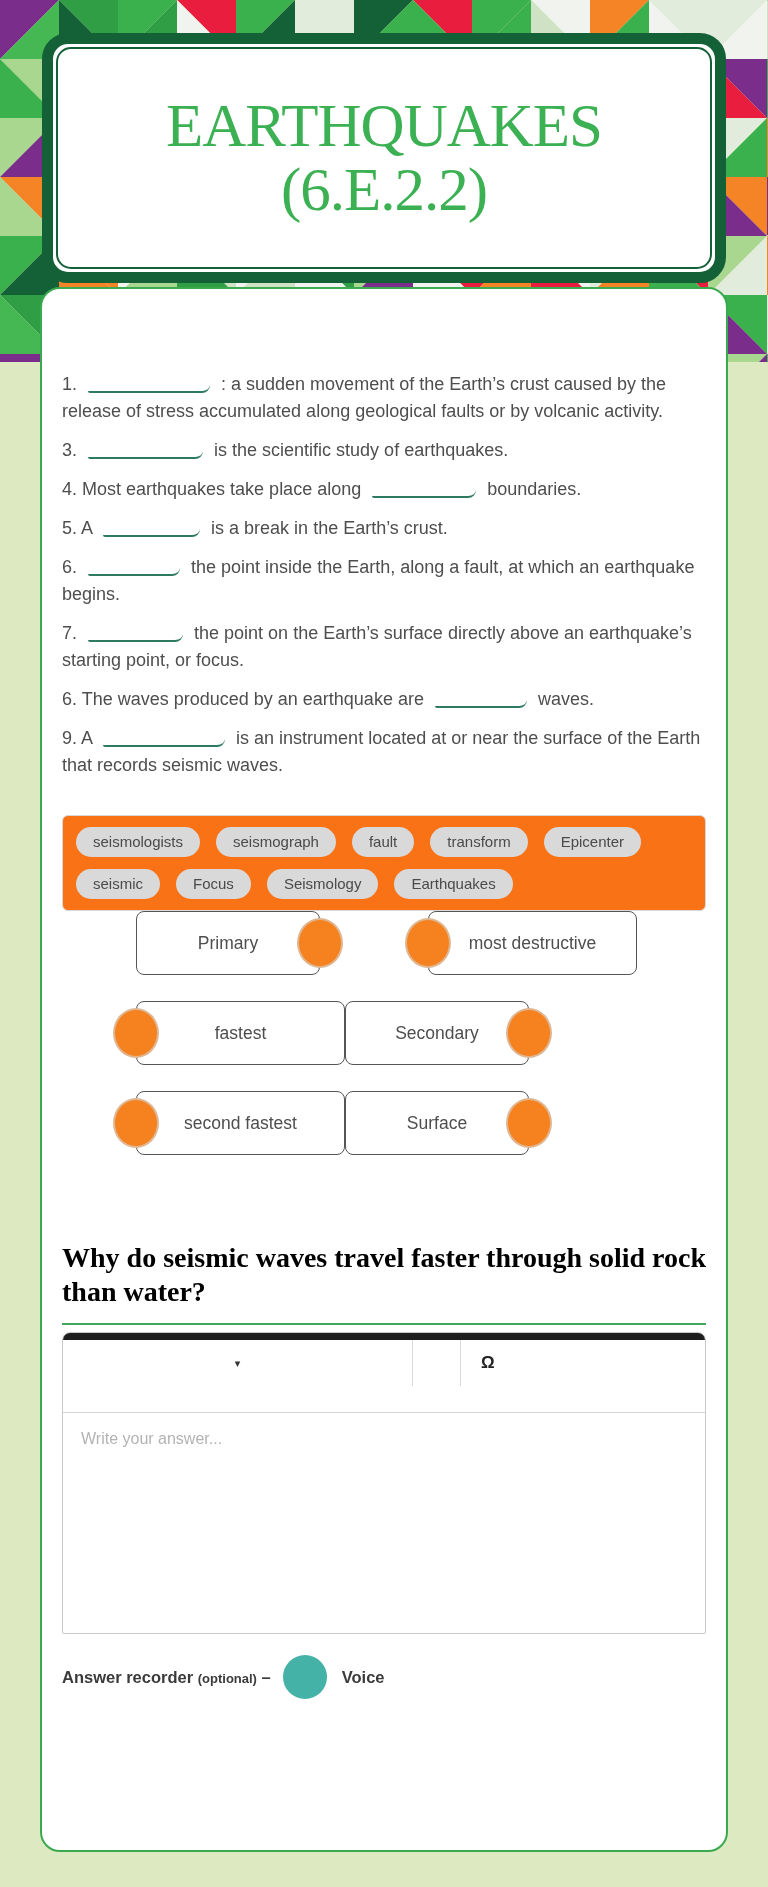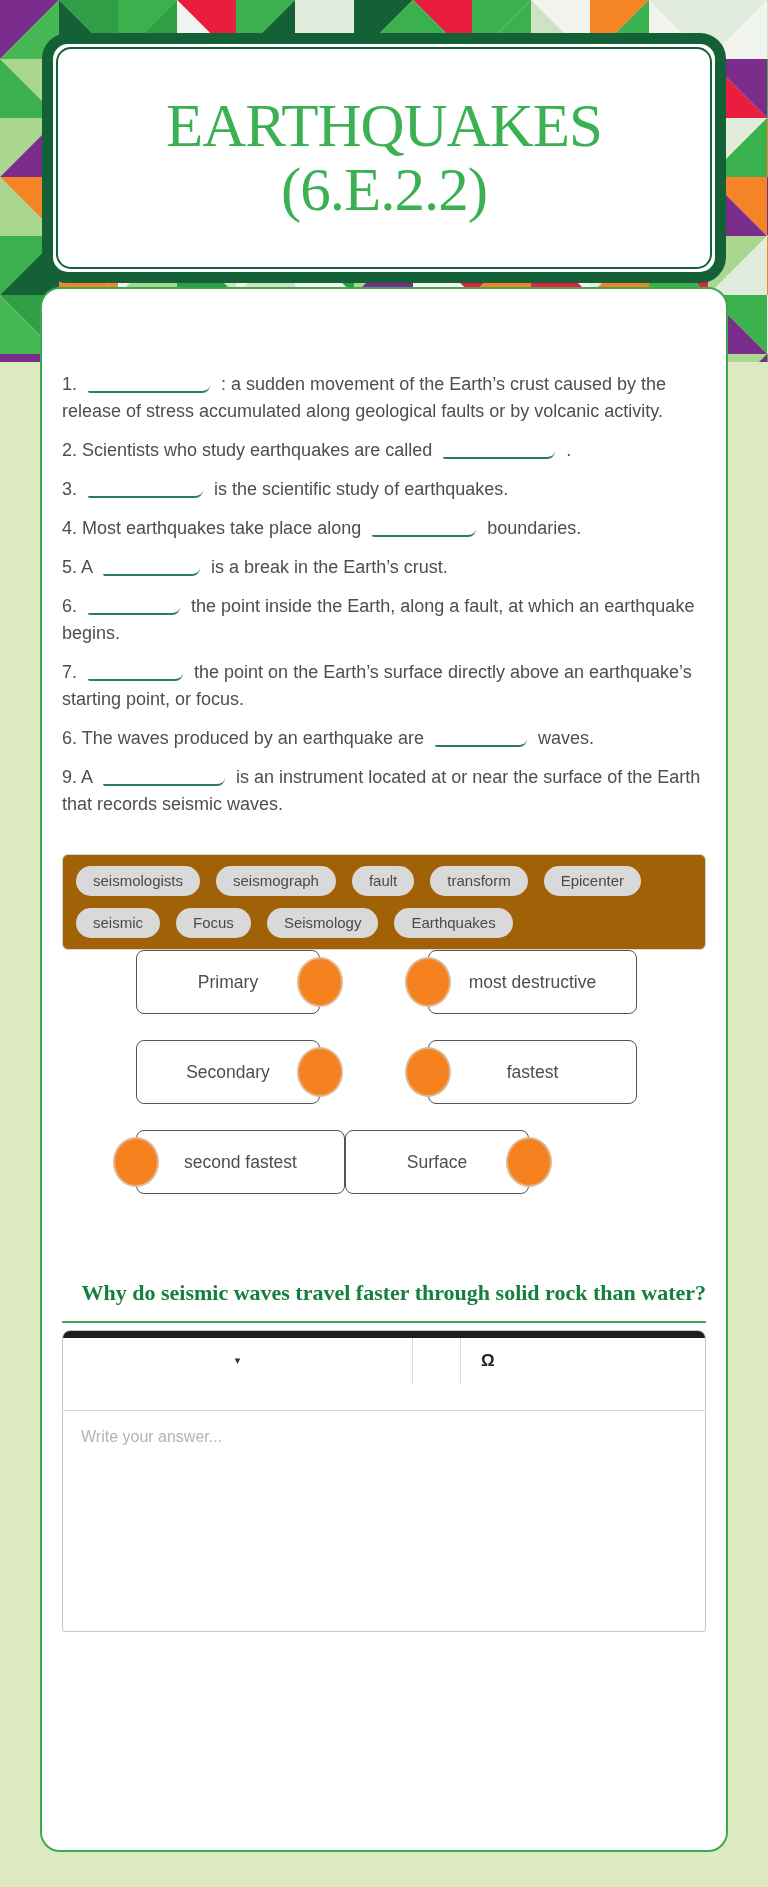--- a/index.html
+++ b/index.html
@@ -36,21 +36,21 @@
     min-height:1565px;
   }
   
   .question{font-size:18px;line-height:27px;color:#4e4e4e;margin:0 0 12px 0;font-weight:500;}
   .blank{
     display:inline-block;height:17px;vertical-align:-3px;
     border-bottom:2px solid #2e7a60;border-radius:0 0 8px 2px;margin:0 6px;
   }
   
   .word-bank{
-    margin-top:36px;border:1px solid #d8d8d8;border-radius:6px;background:#a16207;
+    margin-top:36px;border:1px solid #d8d8d8;border-radius:6px;background:#f97316;
     padding:11px 13px;display:flex;flex-wrap:wrap;gap:12px 16px;
   }
   .pill{
     background:#d9d9d9;color:#4a4a4a;border-radius:16px;
     padding:6px 17px;font-size:15px;font-weight:500;line-height:1.2;white-space:nowrap;
   }
   
   .match-prompt{font-size:18px;color:#4e4e4e;margin:48px 0 24px 0;font-weight:500;}
   .match-row{display:flex;margin:0 0 26px 74px;}
   .match-box{
@@ -63,21 +63,21 @@
   .dot{
     position:absolute;top:50%;width:46px;height:50px;border-radius:50%;
     transform:translateY(-50%);
     background:#f5811f;border:2px solid #e0b691;box-sizing:border-box;
   }
   .dot-right{right:-24px;}
   .dot-left{left:-24px;}
   
   .open-q{
     font-family:"Liberation Serif", serif;font-weight:600;
-    font-size:22px;line-height:1.22;color:#15803d;margin:86px 0 14px 0;text-align:right;
+    font-size:28px;line-height:1.22;color:#000000;margin:86px 0 14px 0;
   }
   .green-rule{border:none;border-top:2px solid #3fa85c;margin:0 0 7px 0;}
   .editor{border:1px solid #c9c9c9;border-radius:8px 8px 2px 2px;background:#fff;}
   .editor-topbar{height:7px;background:#1e1e1e;border-radius:7px 7px 0 0;}
   .toolbar{display:flex;height:46px;}
   .toolbar-wrap{border-bottom:1px solid #d5d5d5;padding-bottom:26px;}
   .tb-cell{height:46px;display:flex;align-items:center;box-sizing:border-box;}
   .tb-dropdown{width:350px;justify-content:center;border-right:1px solid #d9d9d9;}
   .tb-empty{width:48px;border-right:1px solid #d9d9d9;}
   .tb-omega{padding-left:20px;font-size:17px;color:#222;font-weight:600;}
@@ -303,21 +303,20 @@
         <div>(6.E.2.2)</div>
       </div>
     </div>
   </div>
 </div>
 
 <div class="content-card">
 
   <div id="questions">
       <p class="question"><span>1.</span> <span class="blank" style="width: 122px;"></span> <span>: a sudden movement of the Earth’s crust caused by the release of stress accumulated along geological faults or by volcanic activity.</span> </p>
-      <p class="question"><span>2. Scientists who study earthquakes are called</span> <span class="blank" style="width: 112px;"></span> <span>.</span> </p>
       <p class="question"><span>3.</span> <span class="blank" style="width: 115px;"></span> <span>is the scientific study of earthquakes.</span> </p>
       <p class="question"><span>4. Most earthquakes take place along</span> <span class="blank" style="width: 104px;"></span> <span>boundaries.</span> </p>
       <p class="question"><span>5. A</span> <span class="blank" style="width: 97px;"></span> <span>is a break in the Earth’s crust.</span> </p>
       <p class="question"><span>6.</span> <span class="blank" style="width: 92px;"></span> <span>the point inside the Earth, along a fault, at which an earthquake begins.</span> </p>
       <p class="question"><span>7.</span> <span class="blank" style="width: 95px;"></span> <span>the point on the Earth’s surface directly above an earthquake’s starting point, or focus.</span> </p>
       <p class="question"><span>6. The waves produced by an earthquake are</span> <span class="blank" style="width: 92px;"></span> <span>waves.</span> </p>
       <p class="question"><span>9. A</span> <span class="blank" style="width: 122px;"></span> <span>is an instrument located at or near the surface of the Earth that records seismic waves.</span> </p>
     </div>
 
   <div class="word-bank" id="wordbank">
@@ -338,27 +337,27 @@
         <div class="match-box match-left">
           <span>Primary</span>
           <span class="dot dot-right"></span>
         </div>
         <div class="match-box match-right">
           <span class="dot dot-left"></span>
           <span>most destructive</span>
         </div>
       </div>
       <div class="match-row">
+        <div class="match-box match-right">
+          <span class="dot dot-left"></span>
+          <span>fastest</span>
+        </div>
         <div class="match-box match-left">
           <span>Secondary</span>
           <span class="dot dot-right"></span>
-        </div>
-        <div class="match-box match-right">
-          <span class="dot dot-left"></span>
-          <span>fastest</span>
         </div>
       </div>
       <div class="match-row">
         <div class="match-box match-right">
           <span class="dot dot-left"></span>
           <span>second fastest</span>
         </div>
         <div class="match-box match-left">
           <span>Surface</span>
           <span class="dot dot-right"></span>
@@ -380,14 +379,23 @@
         <div class="tb-cell tb-omega">
           <span>Ω</span>
         </div>
       </div>
     </div>
     <div class="editor-area">
       <span class="placeholder">Write your answer...</span>
     </div>
   </div>
 
+  <div class="recorder-row">
+    <span class="rec-label">
+      <span>Answer recorder</span>
+      <span class="rec-optional">(optional)</span>
+      <span>–</span>
+    </span>
+    <button class="voice-circle"></button>
+    <span class="voice-label">Voice</span>
+  </div>
 
 </div>
 
 </body></html>

